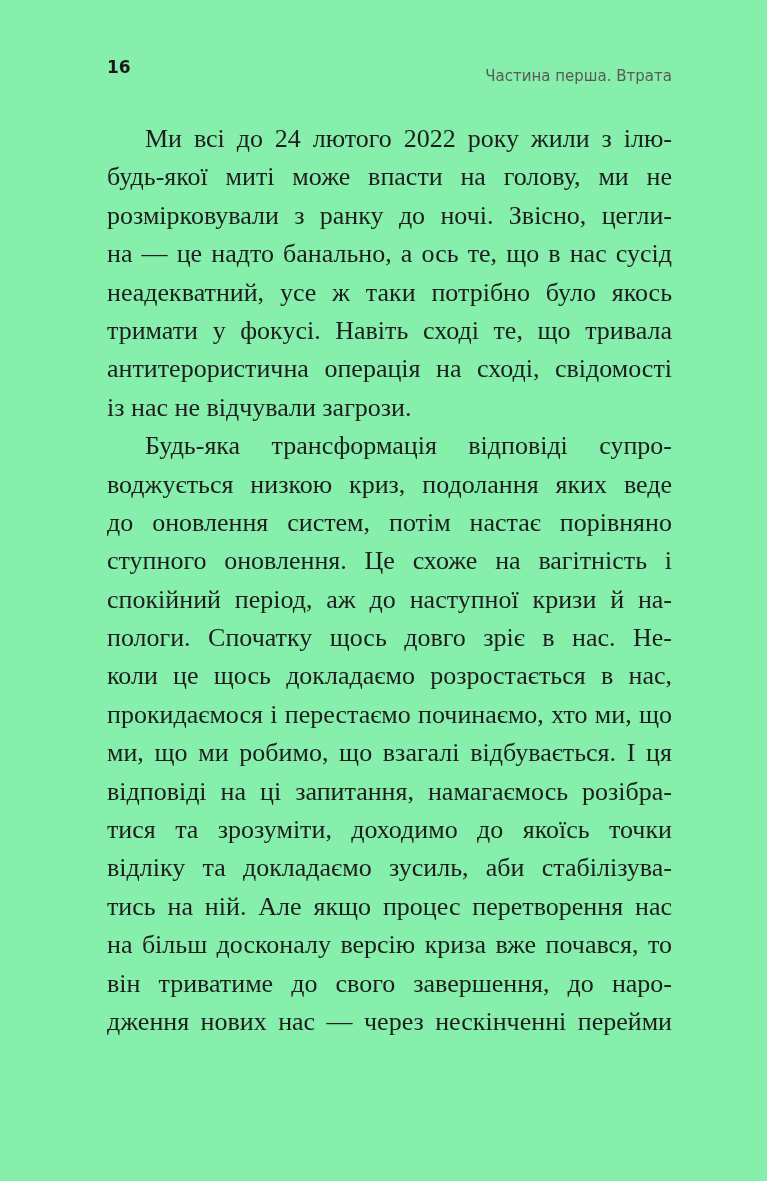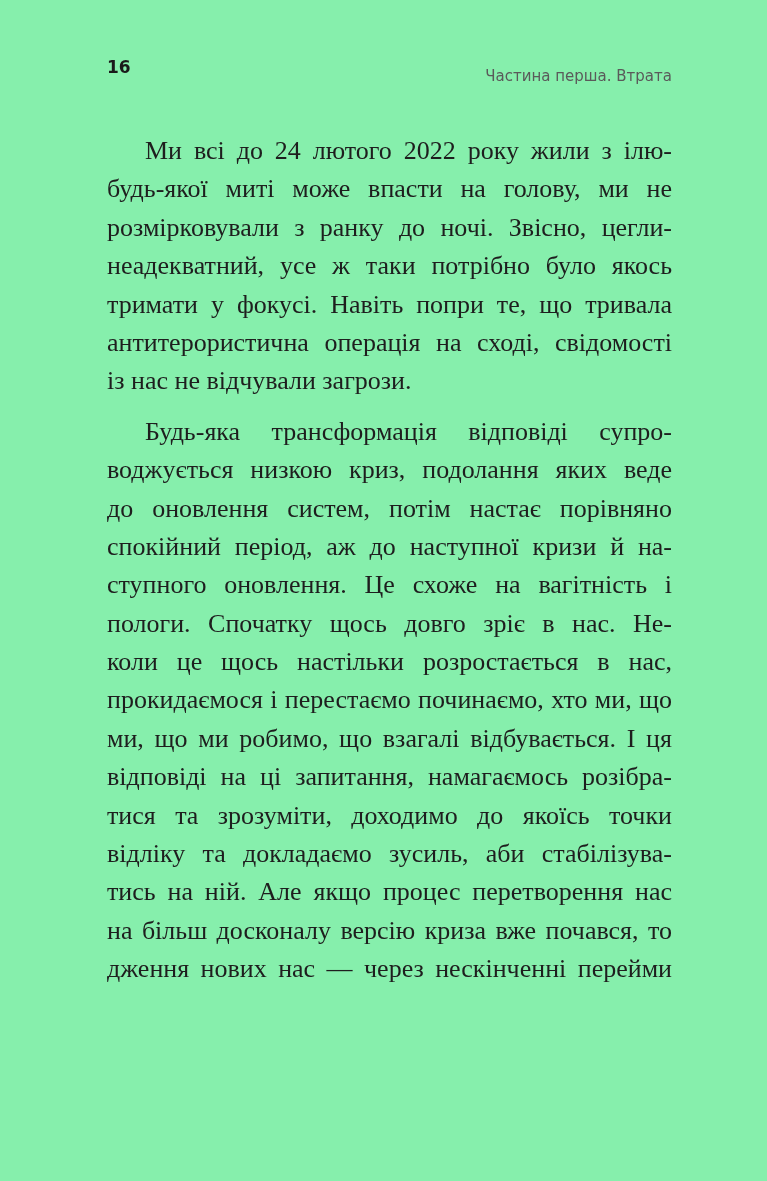--- a/index.html
+++ b/index.html
@@ -59,59 +59,60 @@
     display: block;
     height: 38.4px;
     line-height: 38.4px;
     white-space: nowrap;
     text-align: justify;
     text-align-last: justify;
     overflow: visible;
   }
   .line.indent {
     padding-left: 38px;
-    margin-top: 12px;
   }
   .line.last {
     text-align-last: left;
   }
 </style>
 </head>
 <body>
 
 <div class="page">
 
   <div class="running-head">
     <span class="page-number">16</span>
     <span class="section-title">Частина перша. Втрата</span>
   </div>
 
   <div class="body-text">
     <div class="paragraph">
       <span class="line indent">Ми всі до 24 лютого 2022 року жили з ілю-</span>
       <span class="line">будь-якої миті може впасти на голову, ми не</span>
       <span class="line">розмірковували з ранку до ночі. Звісно, цегли-</span>
+      <span class="line">на — це надто банально, а ось те, що в нас сусід</span>
       <span class="line">неадекватний, усе ж таки потрібно було якось</span>
-      <span class="line">тримати у фокусі. Навіть попри те, що тривала</span>
+      <span class="line">тримати у фокусі. Навіть сході те, що тривала</span>
       <span class="line">антитерористична операція на сході, свідомості</span>
       <span class="line last">із нас не відчували загрози.</span>
     </div>
     <div class="paragraph">
       <span class="line indent">Будь-яка трансформація відповіді супро-</span>
       <span class="line">воджується низкою криз, подолання яких веде</span>
       <span class="line">до оновлення систем, потім настає порівняно</span>
+      <span class="line">ступного оновлення. Це схоже на вагітність і</span>
       <span class="line">спокійний період, аж до наступної кризи й на-</span>
-      <span class="line">ступного оновлення. Це схоже на вагітність і</span>
       <span class="line">пологи. Спочатку щось довго зріє в нас. Не-</span>
-      <span class="line">коли це щось настільки розростається в нас,</span>
+      <span class="line">коли це щось докладаємо розростається в нас,</span>
       <span class="line">прокидаємося і перестаємо починаємо, хто ми, що</span>
       <span class="line">ми, що ми робимо, що взагалі відбувається. І ця</span>
       <span class="line">відповіді на ці запитання, намагаємось розібра-</span>
       <span class="line">тися та зрозуміти, доходимо до якоїсь точки</span>
       <span class="line">відліку та докладаємо зусиль, аби стабілізува-</span>
       <span class="line">тись на ній. Але якщо процес перетворення нас</span>
       <span class="line">на більш досконалу версію криза вже почався, то</span>
+      <span class="line">він триватиме до свого завершення, до наро-</span>
       <span class="line">дження нових нас — через нескінченні перейми</span>
 
     </div>
   </div>
 
 </div>
 
 </body></html>

